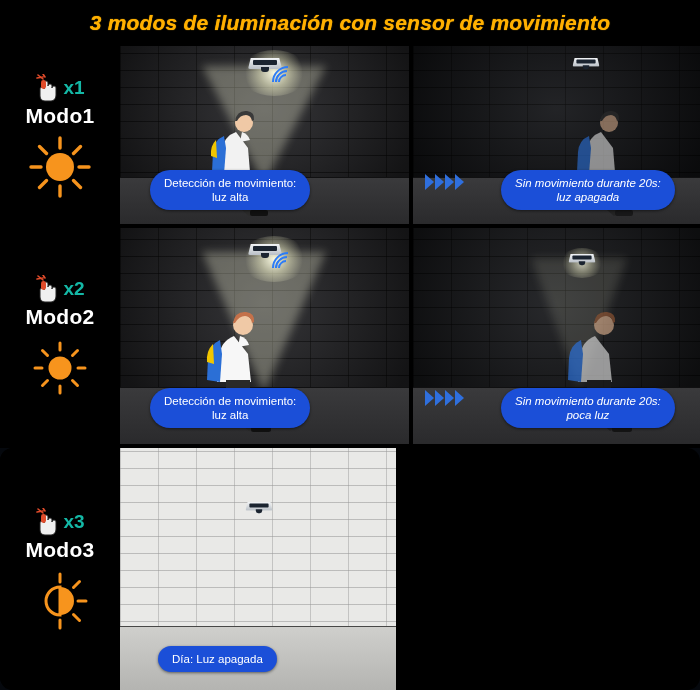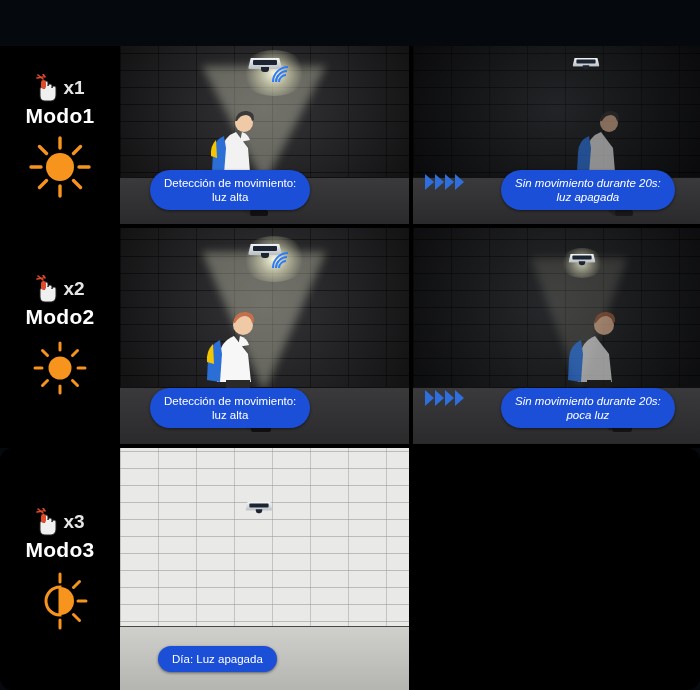--- a/index.html
+++ b/index.html
@@ -29,21 +29,21 @@
   
   .label-col{
     position:absolute;left:0;top:0;width:120px;height:100%;
     background:#000;color:#fff;
     display:flex;flex-direction:column;align-items:center;justify-content:center;
     z-index:30;
   }
   .click-line{display:flex;align-items:center;justify-content:center;gap:2px;height:30px;}
   .hand{position:relative;width:26px;height:28px;}
   .hand svg{display:block;}
-  .click-x{font-size:19px;font-weight:bold;color:#e5e5e5;}
+  .click-x{font-size:19px;font-weight:bold;color:#14b8a6;}
   .mode-name{font-size:21px;font-weight:bold;color:#fff;margin-top:1px;letter-spacing:.3px;}
   .sun-wrap{margin-top:8px;width:62px;height:62px;position:relative;}
 
   
   .scene{position:absolute;top:0;height:100%;overflow:hidden;}
   .scene-left{left:120px;}
   .scene-right{right:0;font-style:italic;}
 
   
   .wall{
@@ -134,20 +134,23 @@
     margin-top:36px;
   }
 
   .divider-v{position:absolute;top:0;bottom:0;width:4px;background:#000;z-index:35;}
 </style>
 </head>
 <body>
 
 <div class="poster">
 
+  <div class="header">
+    <div class="header-title">3 modos de iluminación con sensor de movimiento</div>
+  </div>
 
   <div class="row row1">
 
     <div class="label-col">
       <div class="click-line">
         <span class="hand">
           <svg width="26" height="28" viewBox="0 0 26 28">
             <path d="M10 27c-3 0-5-2-5-5v-7c0-1.2.9-2 2-2s2 .8 2 2V9c0-1.2.9-2 2-2s2 .8 2 2v3c0-1.2.9-2 2-2s2 .8 2 2v2c0-1.1.9-2 2-2s2 .9 2 2v7c0 3-2 6-5 6z" fill="#f0f0f0" stroke="#222" stroke-width="1"></path>
             <path d="M8 5 L3 1 M8 3 L2 4 M10 3 L8 0" stroke="#e04b2a" stroke-width="1.6" stroke-linecap="round"></path>
             <rect x="6" y="6" width="5" height="9" rx="2.4" fill="#e04b2a"></rect>
@@ -381,21 +384,21 @@
             <line x1="49" y1="31" x2="57" y2="31"></line>
             <line x1="44.5" y1="44.5" x2="50.5" y2="50.5"></line>
             <line x1="50.5" y1="11.5" x2="44.5" y2="17.5"></line>
           </g>
           <path d="M31 17 a14 14 0 0 1 0 28 z" fill="#f7941d"></path>
           <path d="M31 17 a14 14 0 0 0 0 28 z" fill="none" stroke="#f7941d" stroke-width="3"></path>
         </svg>
       </div>
     </div>
 
-    <div class="scene scene-left" style="width:289px;">
+    <div class="scene scene-left" style="width:268px;padding-left:8px;">
       <div class="wall white"></div>
       <div class="ground light"></div>
       <div class="lamp small" style="left:122px;top:54px;">
         <div class="body"></div>
           <div class="panel"></div>
           <div class="lens"></div>
       </div>
       <div class="pill" style="left:38px;bottom:18px;">Día: Luz apagada</div>
     </div>
 

